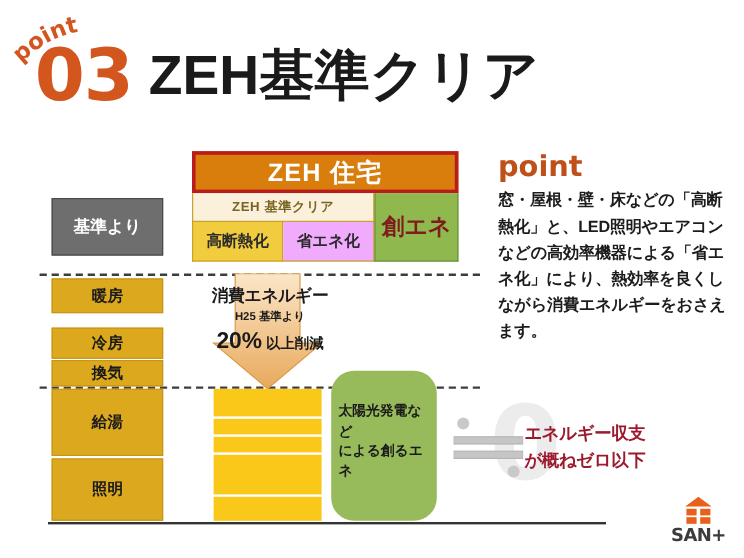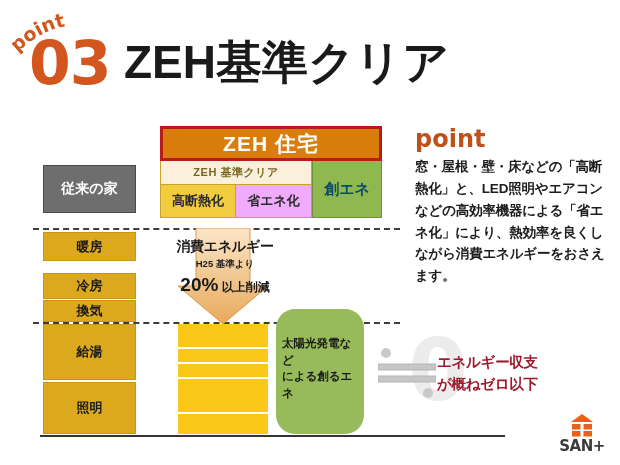--- a/index.html
+++ b/index.html
@@ -108,22 +108,22 @@
     font-size: 13px;
     font-weight: bold;
     display: flex; align-items: center; justify-content: center;
   }
   #cell-create {
     left: 312px; top: 161px;
     width: 70px; height: 57px;
     background: #8FB94E;
     border: 1px solid #6c9139;
     border-top: none;
-    color: #0c4a6e;
-    font-size: 15px;
+    color: #7f1d1d;
+    font-size: 19px;
     font-weight: bold;
     display: flex; align-items: center; justify-content: center;
   }
 
   
   .dashline {
     position: absolute;
     left: 33px;
     width: 367px;
     height: 0;
@@ -275,21 +275,21 @@
     </defs>
     <text><textPath href="#arcpath" startOffset="2%">point</textPath></text>
   </svg>
 
   <div id="point-number">03</div>
   <div id="main-title">ZEH基準クリア</div>
 
   <div class="dashline" id="dash-top"></div>
   <div class="dashline" id="dash-mid"></div>
 
-  <div class="blk" id="legacy-header">従来の家</div>
+  <div class="blk" id="legacy-header">基準より</div>
 
   <div class="lbar" id="lbar-heat">暖房</div>
   <div class="lbar" id="lbar-cool">冷房</div>
   <div class="lbar" id="lbar-vent">換気</div>
   <div class="lbar" id="lbar-hotw">給湯</div>
   <div class="lbar" id="lbar-light">照明</div>
 
   <div class="blk" id="zeh-title">ZEH 住宅</div>
   <div class="blk" id="zeh-standard">ZEH 基準クリア</div>
   <div class="blk" id="cell-insul">高断熱化</div>

